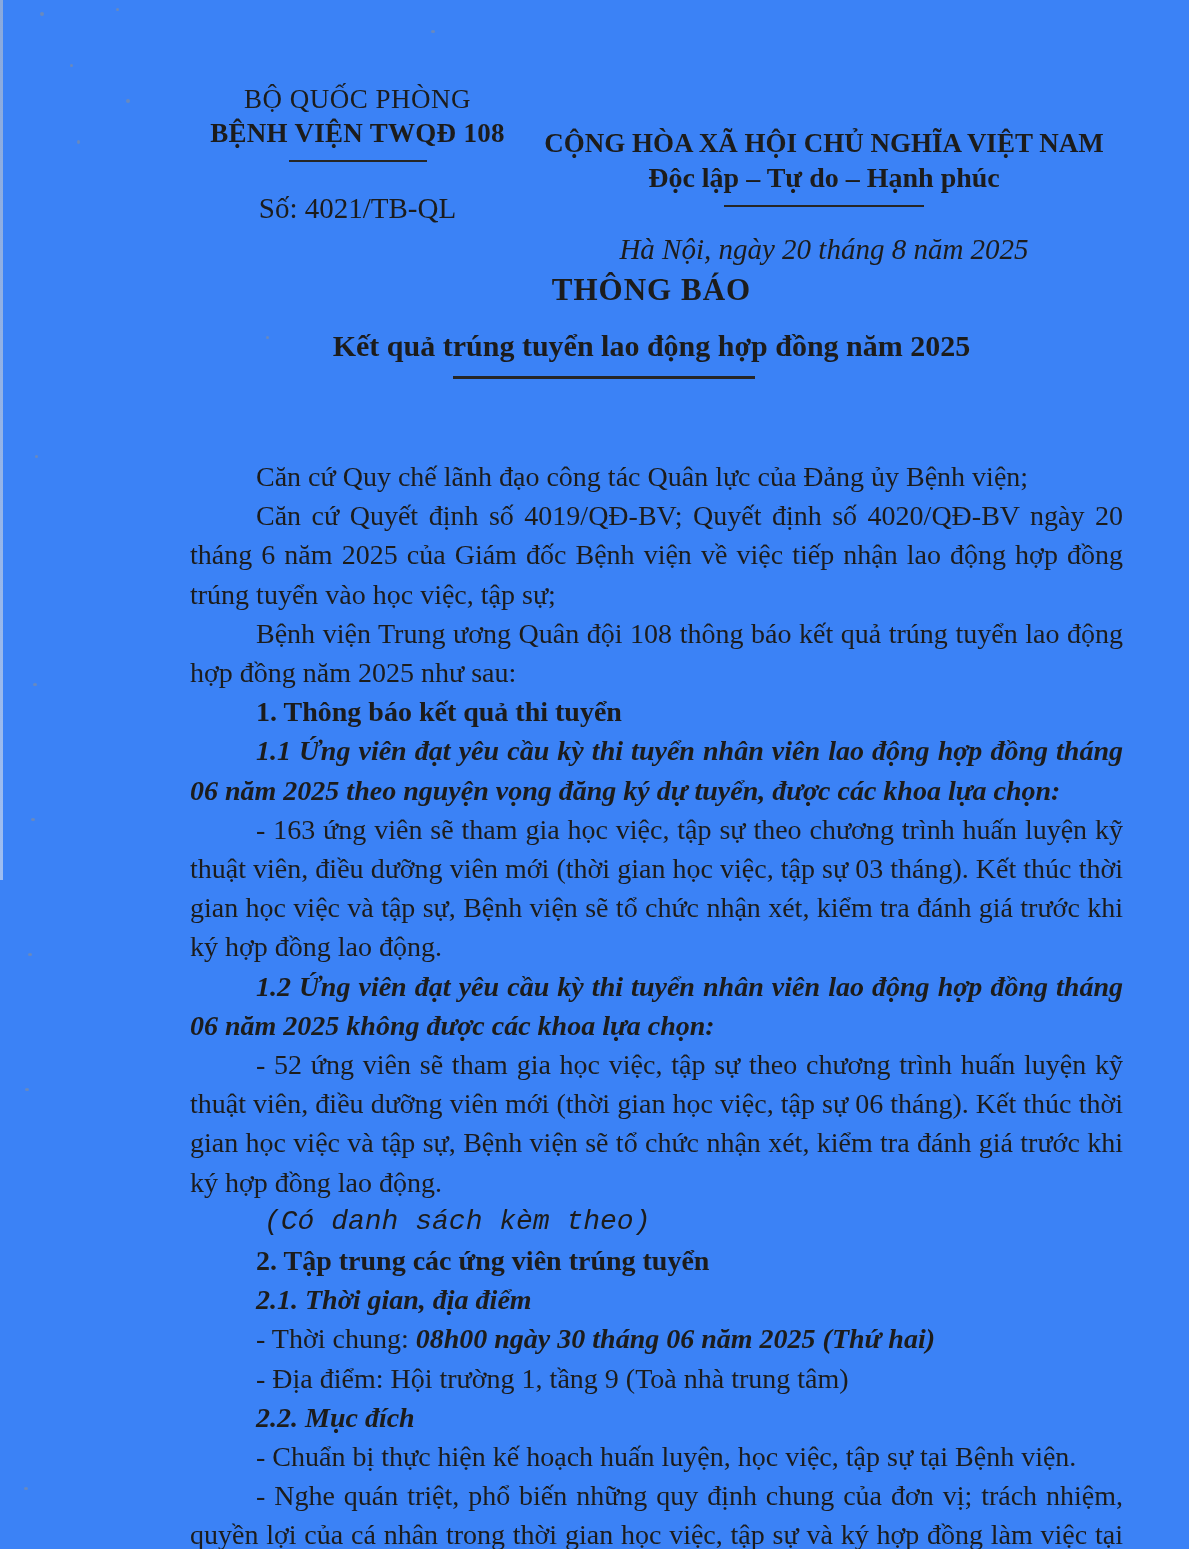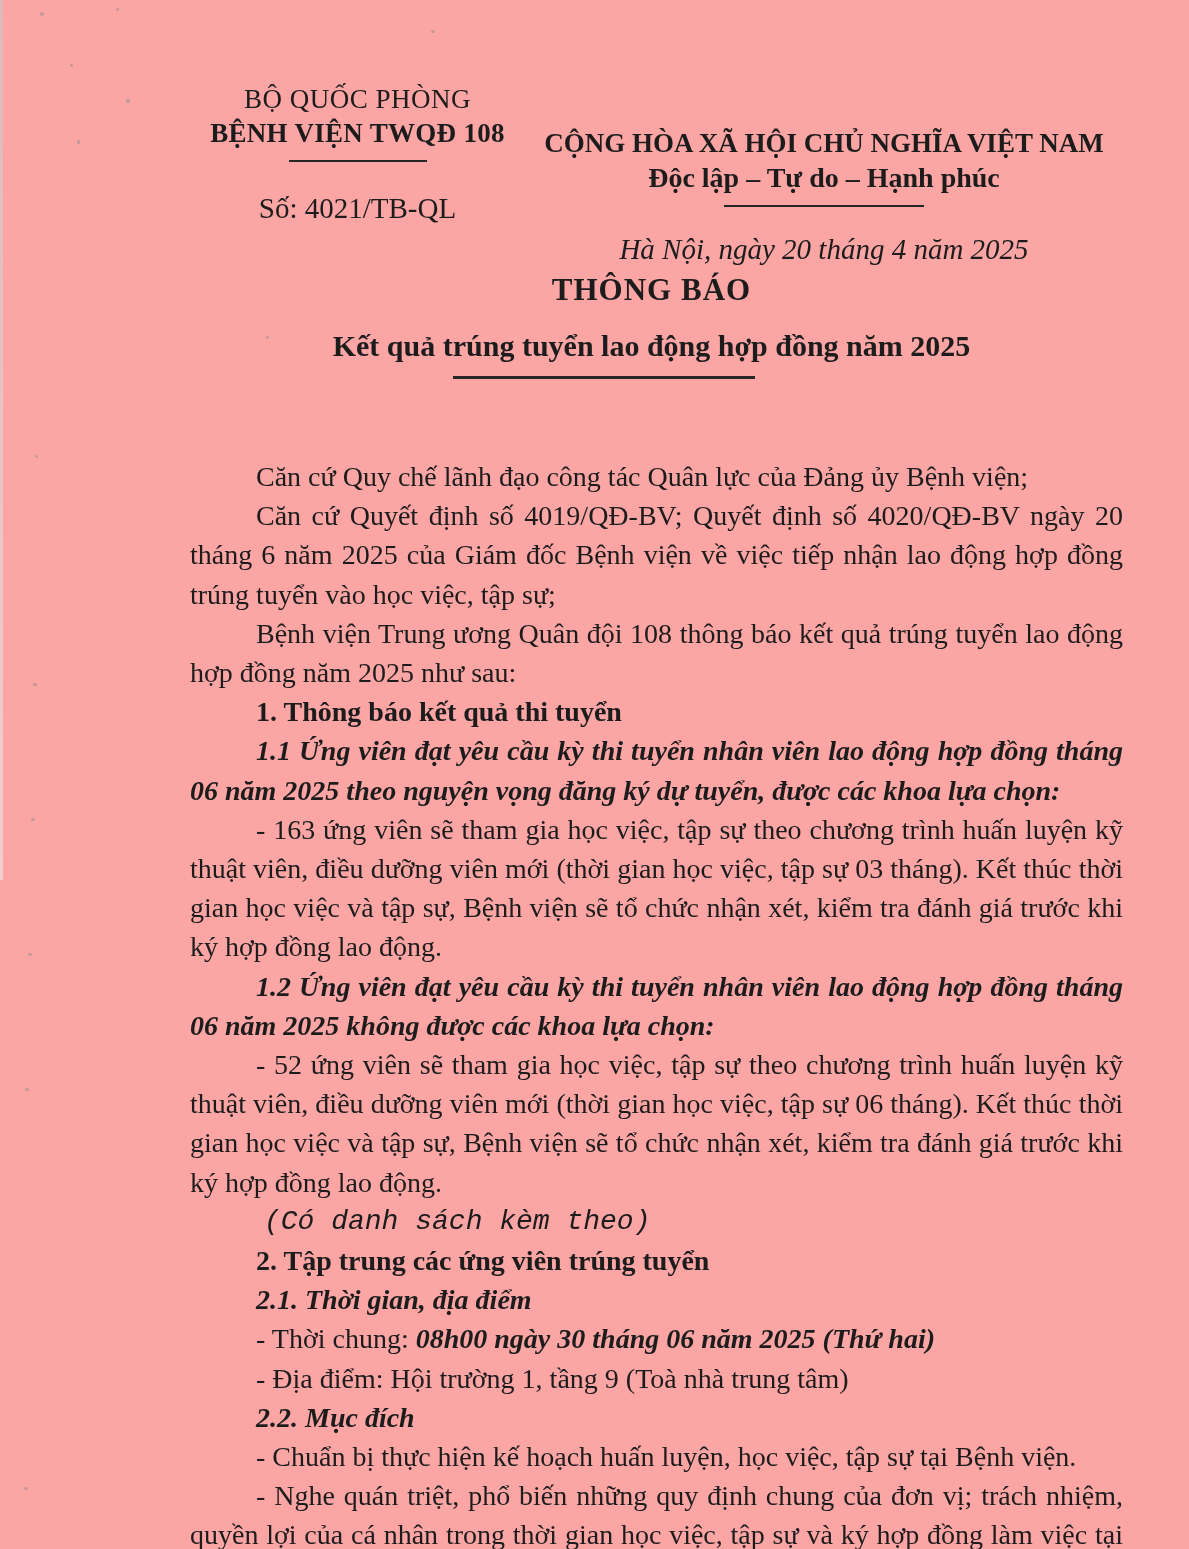--- a/index.html
+++ b/index.html
@@ -1,20 +1,20 @@
 <!DOCTYPE html>
 <html lang="vi"><head>
 <meta charset="utf-8">
 <style>
   html,body{margin:0;padding:0;background:#e8e8e8;}
   .page{
     position:relative;
     width:1189px;height:1549px;
     margin:0 auto;
-    background:#fca5a5;
+    background:#3b82f6;
     color:#1c1c1c;
     font-family:"Liberation Serif","DejaVu Serif",serif;
     overflow:hidden;
   }
   
   .doc-header{
     position:absolute;top:82px;left:185px;width:933px;
     display:flex;align-items:flex-start;
   }
   .org-block{width:345px;text-align:center;}
@@ -77,21 +77,21 @@
     <div class="org-block">
       <div class="org-line1">BỘ QUỐC PHÒNG</div>
       <div class="org-line2">BỆNH VIỆN TWQĐ 108</div>
       <div class="rule rule-left"></div>
       <div class="doc-number">Số: 4021/TB-QL</div>
     </div>
     <div class="national-block">
       <div class="nat-line1">CỘNG HÒA XÃ HỘI CHỦ NGHĨA VIỆT NAM</div>
       <div class="nat-line2">Độc lập – Tự do – Hạnh phúc</div>
       <div class="rule rule-right"></div>
-      <div class="date-line">Hà Nội, ngày 20 tháng 4 năm 2025</div>
+      <div class="date-line">Hà Nội, ngày 20 tháng 8 năm 2025</div>
     </div>
   </header>
 
   <section class="title-block">
     <div class="doc-type">THÔNG BÁO</div>
     <div class="doc-subject">Kết quả trúng tuyển lao động hợp đồng năm 2025</div>
     <div class="rule-title"></div>
   </section>
 
   <section class="doc-body">

